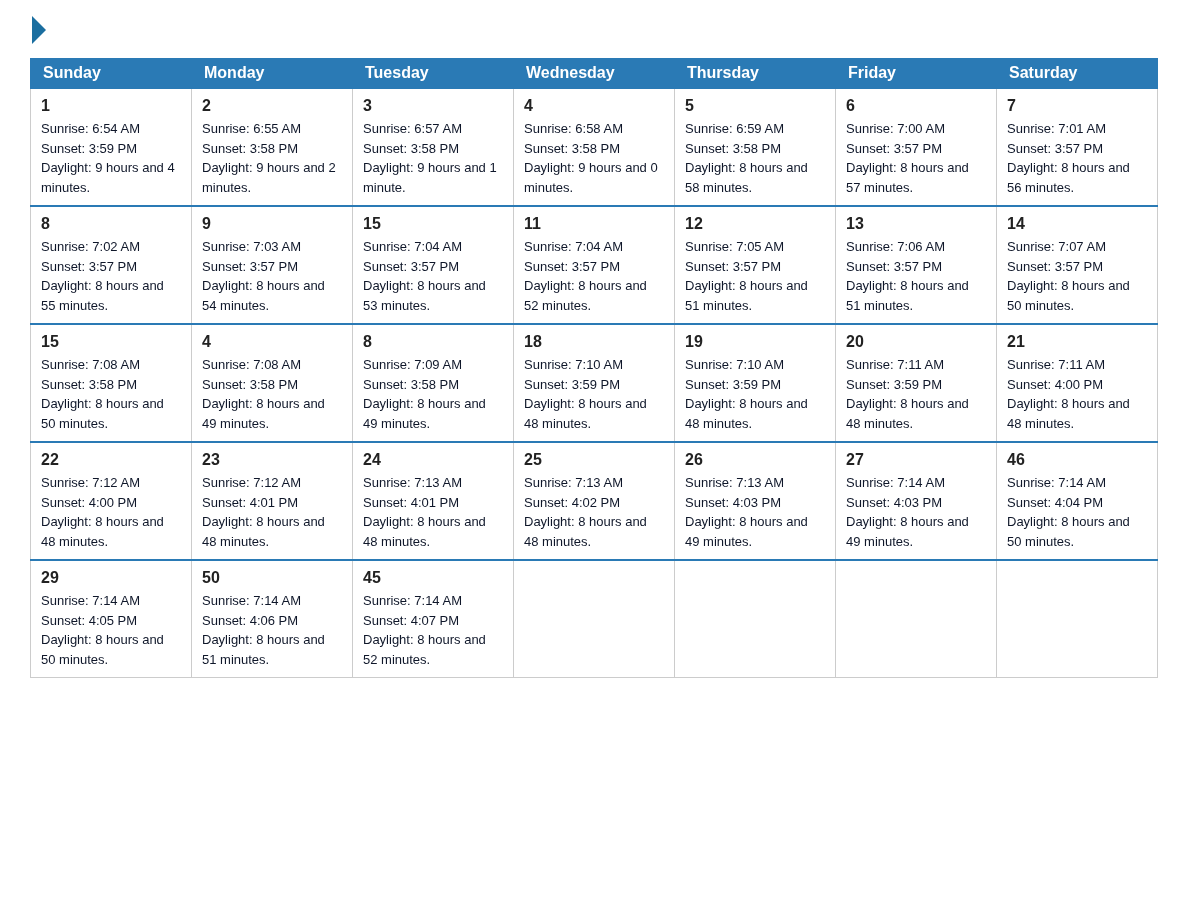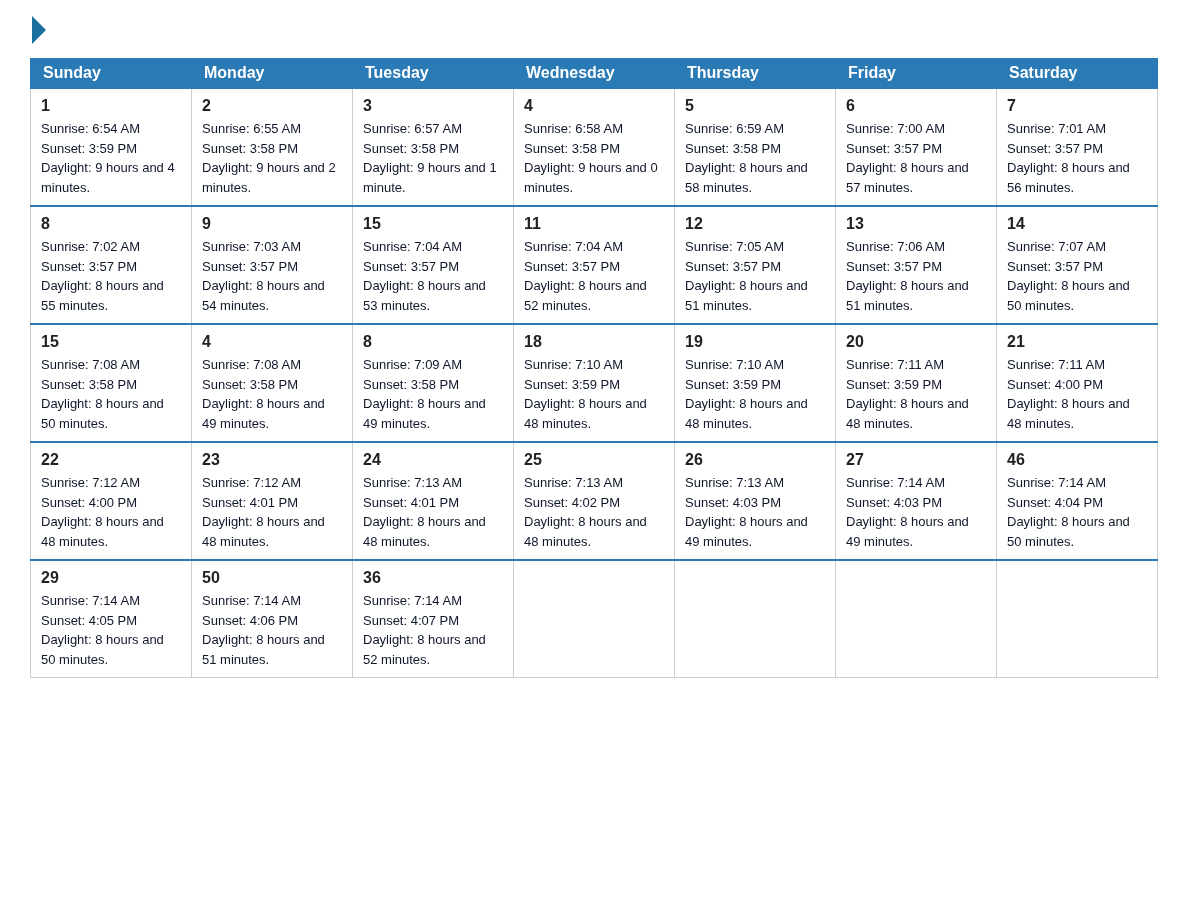--- a/index.html
+++ b/index.html
@@ -192,21 +192,21 @@
         <td><span class="day-num">27</span>
 <span class="day-info">Sunrise: 7:14 AM<br>Sunset: 4:03 PM<br>Daylight: 8 hours and 49 minutes.</span></td>
         <td><span class="day-num">46</span>
 <span class="day-info">Sunrise: 7:14 AM<br>Sunset: 4:04 PM<br>Daylight: 8 hours and 50 minutes.</span></td>
       </tr>
       <tr>
         <td><span class="day-num">29</span>
 <span class="day-info">Sunrise: 7:14 AM<br>Sunset: 4:05 PM<br>Daylight: 8 hours and 50 minutes.</span></td>
         <td><span class="day-num">50</span>
 <span class="day-info">Sunrise: 7:14 AM<br>Sunset: 4:06 PM<br>Daylight: 8 hours and 51 minutes.</span></td>
-        <td><span class="day-num">36</span>
+        <td><span class="day-num">45</span>
 <span class="day-info">Sunrise: 7:14 AM<br>Sunset: 4:07 PM<br>Daylight: 8 hours and 52 minutes.</span></td>
         <td class="empty-cell"></td>
         <td class="empty-cell"></td>
         <td class="empty-cell"></td>
         <td class="empty-cell"></td>
       </tr>
     </tbody>
 </table>
 
 </body></html>

